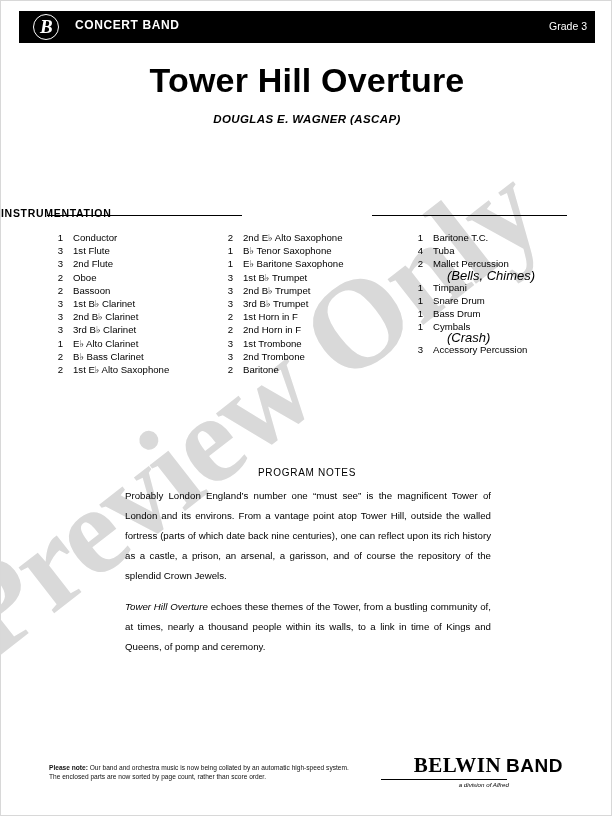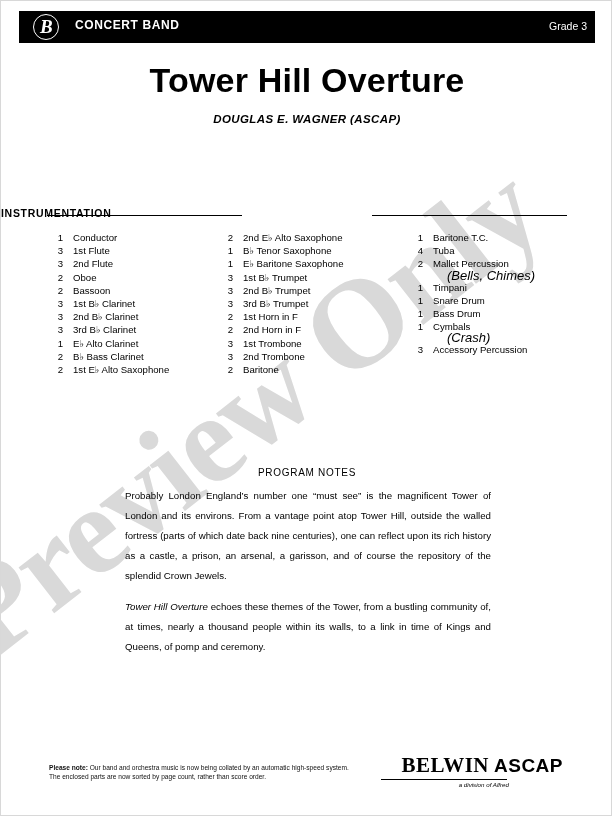--- a/index.html
+++ b/index.html
@@ -327,18 +327,18 @@
     <p>Probably London England’s number one “must see” is the magnificent Tower of London and its environs. From a vantage point atop Tower Hill, outside the walled fortress (parts of which date back nine centuries), one can reflect upon its rich history as a castle, a prison, an arsenal, a garisson, and of course the repository of the splendid Crown Jewels.</p>
     <p><em>Tower Hill Overture</em><span> echoes these themes of the Tower, from a bustling community of, at times, nearly a thousand people within its walls, to a link in time of Kings and Queens, of pomp and ceremony.</span></p>
   </div>
 
   <div class="footnote">
     <div><b>Please note:</b><span> Our band and orchestra music is now being collated by an automatic high-speed system.</span></div>
     <div>The enclosed parts are now sorted by page count, rather than score order.</div>
   </div>
 
   <div class="belwin">
-    <span class="bw">BELWIN</span><span class="band">ASCAP</span>
+    <span class="bw">BELWIN</span><span class="band">BAND</span>
     <span class="rule"></span>
     <span class="div">a division of Alfred</span>
   </div>
 
 </div>
 
 </body></html>

